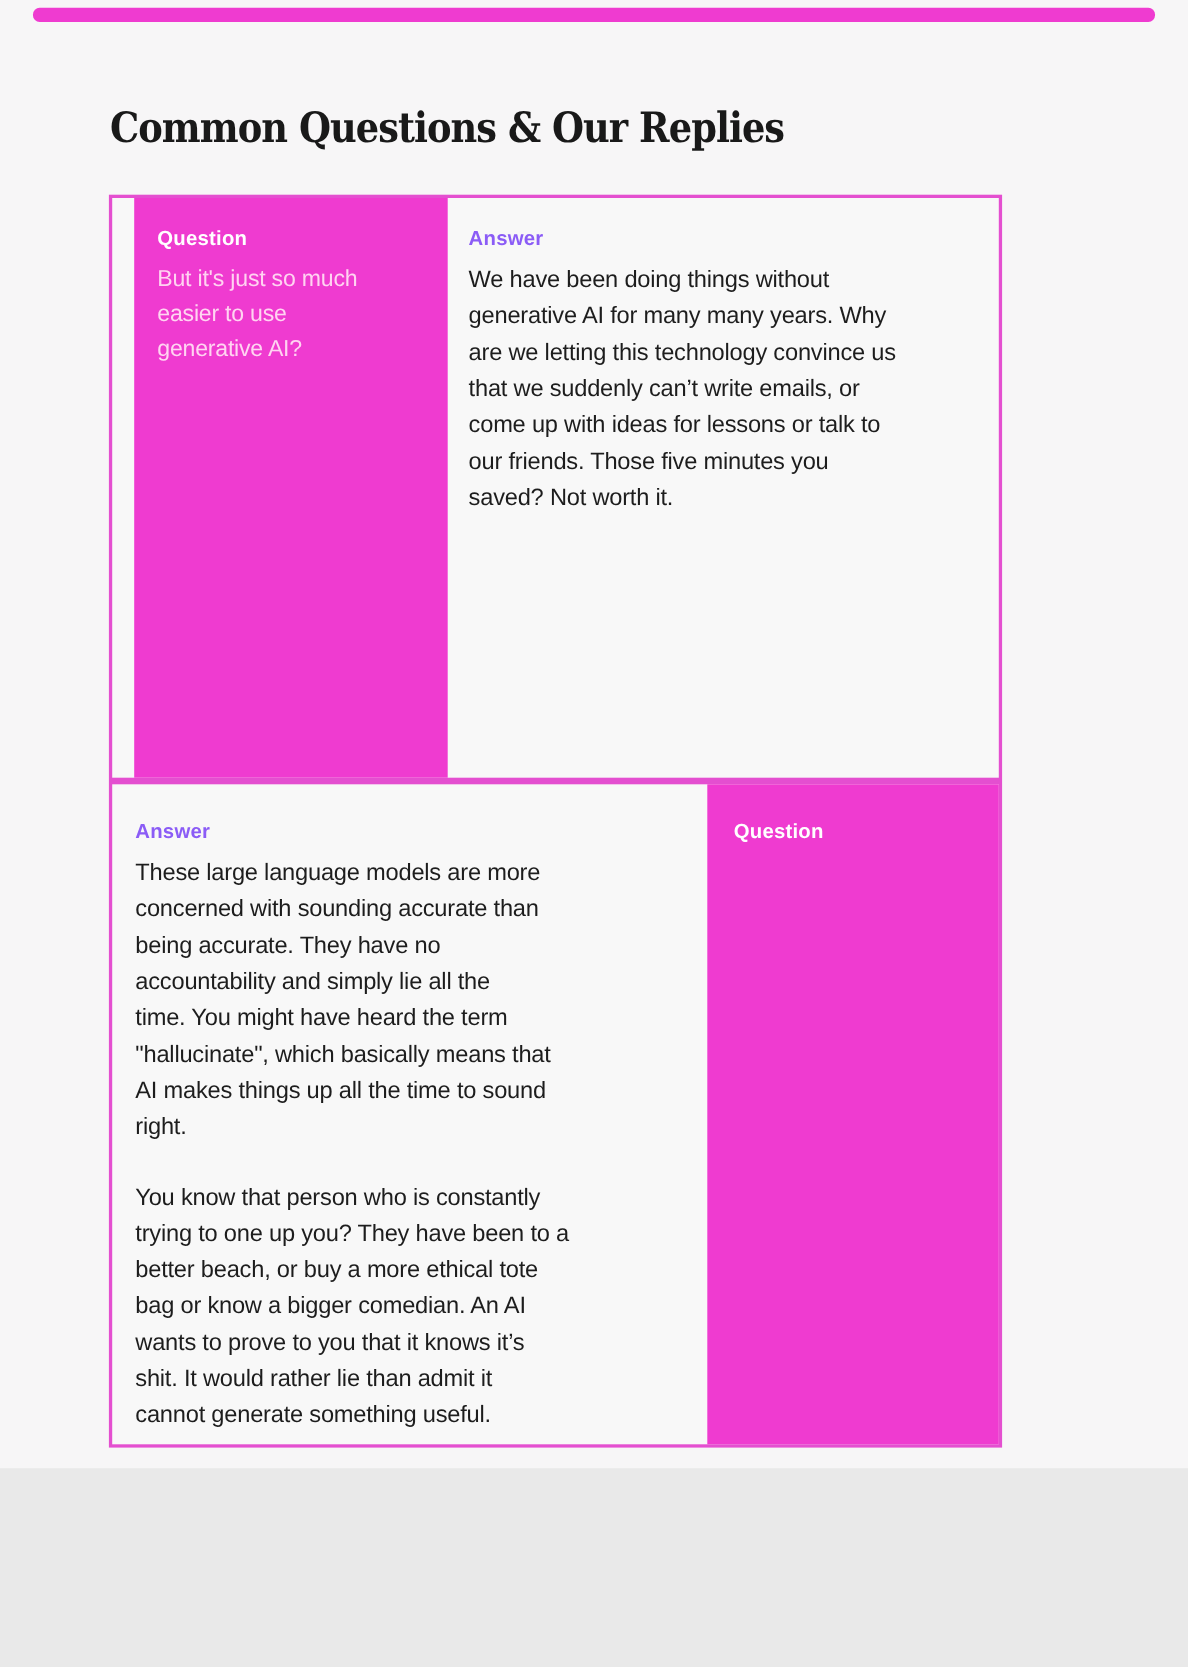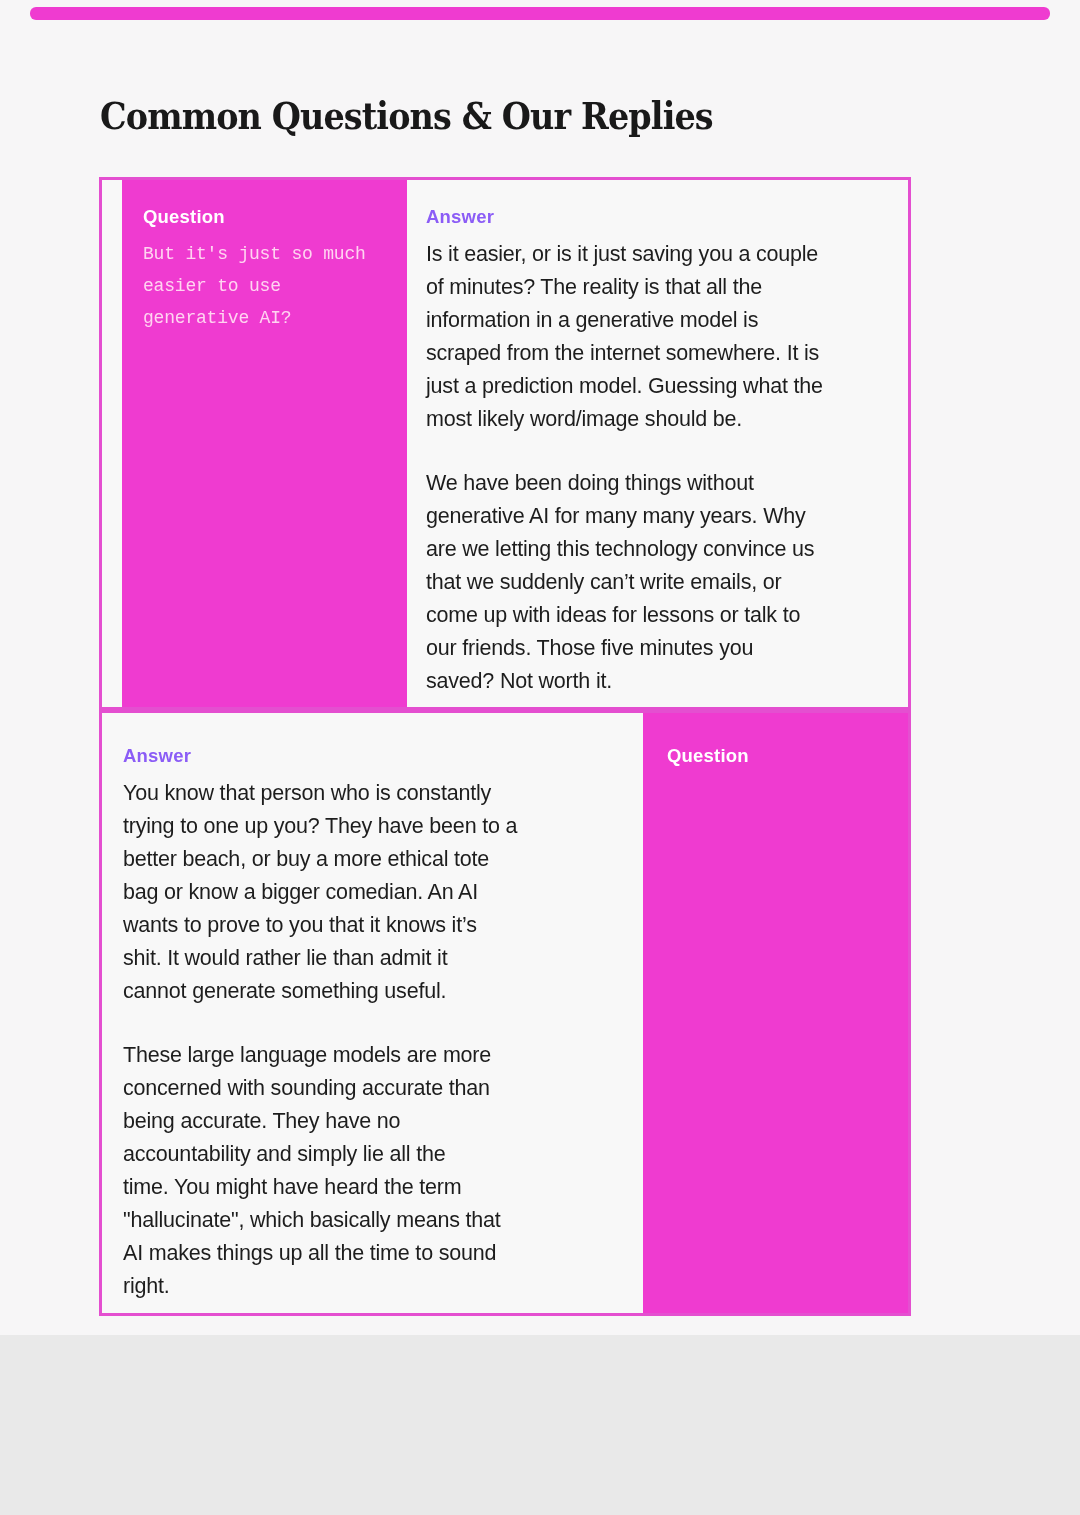--- a/index.html
+++ b/index.html
@@ -67,26 +67,25 @@
   .block2 .question-panel { flex: 1;      padding: 32px 18px 0 24px; }
   .label {
     font-size: 18.5px;
     font-weight: 700;
     letter-spacing: 0.2px;
     margin-bottom: 10px;
   }
   .label.on-pink  { color: #ffffff; }
   .label.on-light { color: #8b5cf6; }
   .question-text {
-    font-size: 18px;
+    font-size: 21px;
     line-height: 32px;
     letter-spacing: -0.2px;
     color: var(--question-text);
     white-space: pre-line;
-    font-family: Liberation Mono, monospace;
   }
   .body-text {
     font-size: 21.5px;
     line-height: 33px;
     letter-spacing: -0.2px;
     color: var(--body-text);
     white-space: pre-line;
     margin: 0 0 31px 0;
   }
   .page-number {
@@ -109,54 +108,48 @@
 
   <section class="qa-block block1">
     <div class="panel pink question-panel">
       <div class="label on-pink">Question</div>
       <div class="question-text">But it's just so much
 easier to use
 generative AI?</div>
     </div>
     <div class="panel light answer-panel">
       <div class="label on-light">Answer</div>
-      <p class="body-text">Is it easier, or is it just saving you a couple
-of minutes? The reality is that all the
-information in a generative model is
-scraped from the internet somewhere. It is
-just a prediction model. Guessing what the
-most likely word/image should be.</p>
       <p class="body-text">We have been doing things without
 generative AI for many many years. Why
 are we letting this technology convince us
 that we suddenly can’t write emails, or
 come up with ideas for lessons or talk to
 our friends. Those five minutes you
 saved? Not worth it.</p>
     </div>
   </section>
 
   <section class="qa-block block2">
     <div class="panel light answer-panel">
       <div class="label on-light">Answer</div>
-      <p class="body-text">You know that person who is constantly
-trying to one up you? They have been to a
-better beach, or buy a more ethical tote
-bag or know a bigger comedian. An AI
-wants to prove to you that it knows it’s
-shit. It would rather lie than admit it
-cannot generate something useful.</p>
       <p class="body-text">These large language models are more
 concerned with sounding accurate than
 being accurate. They have no
 accountability and simply lie all the
 time. You might have heard the term
 "hallucinate", which basically means that
 AI makes things up all the time to sound
 right.</p>
+      <p class="body-text">You know that person who is constantly
+trying to one up you? They have been to a
+better beach, or buy a more ethical tote
+bag or know a bigger comedian. An AI
+wants to prove to you that it knows it’s
+shit. It would rather lie than admit it
+cannot generate something useful.</p>
     </div>
     <div class="panel pink question-panel">
       <div class="label on-pink">Question</div>
     </div>
   </section>
 
   <div class="page-number">Page 34</div>
 
   <div class="edge-bar bottom"></div>
 

